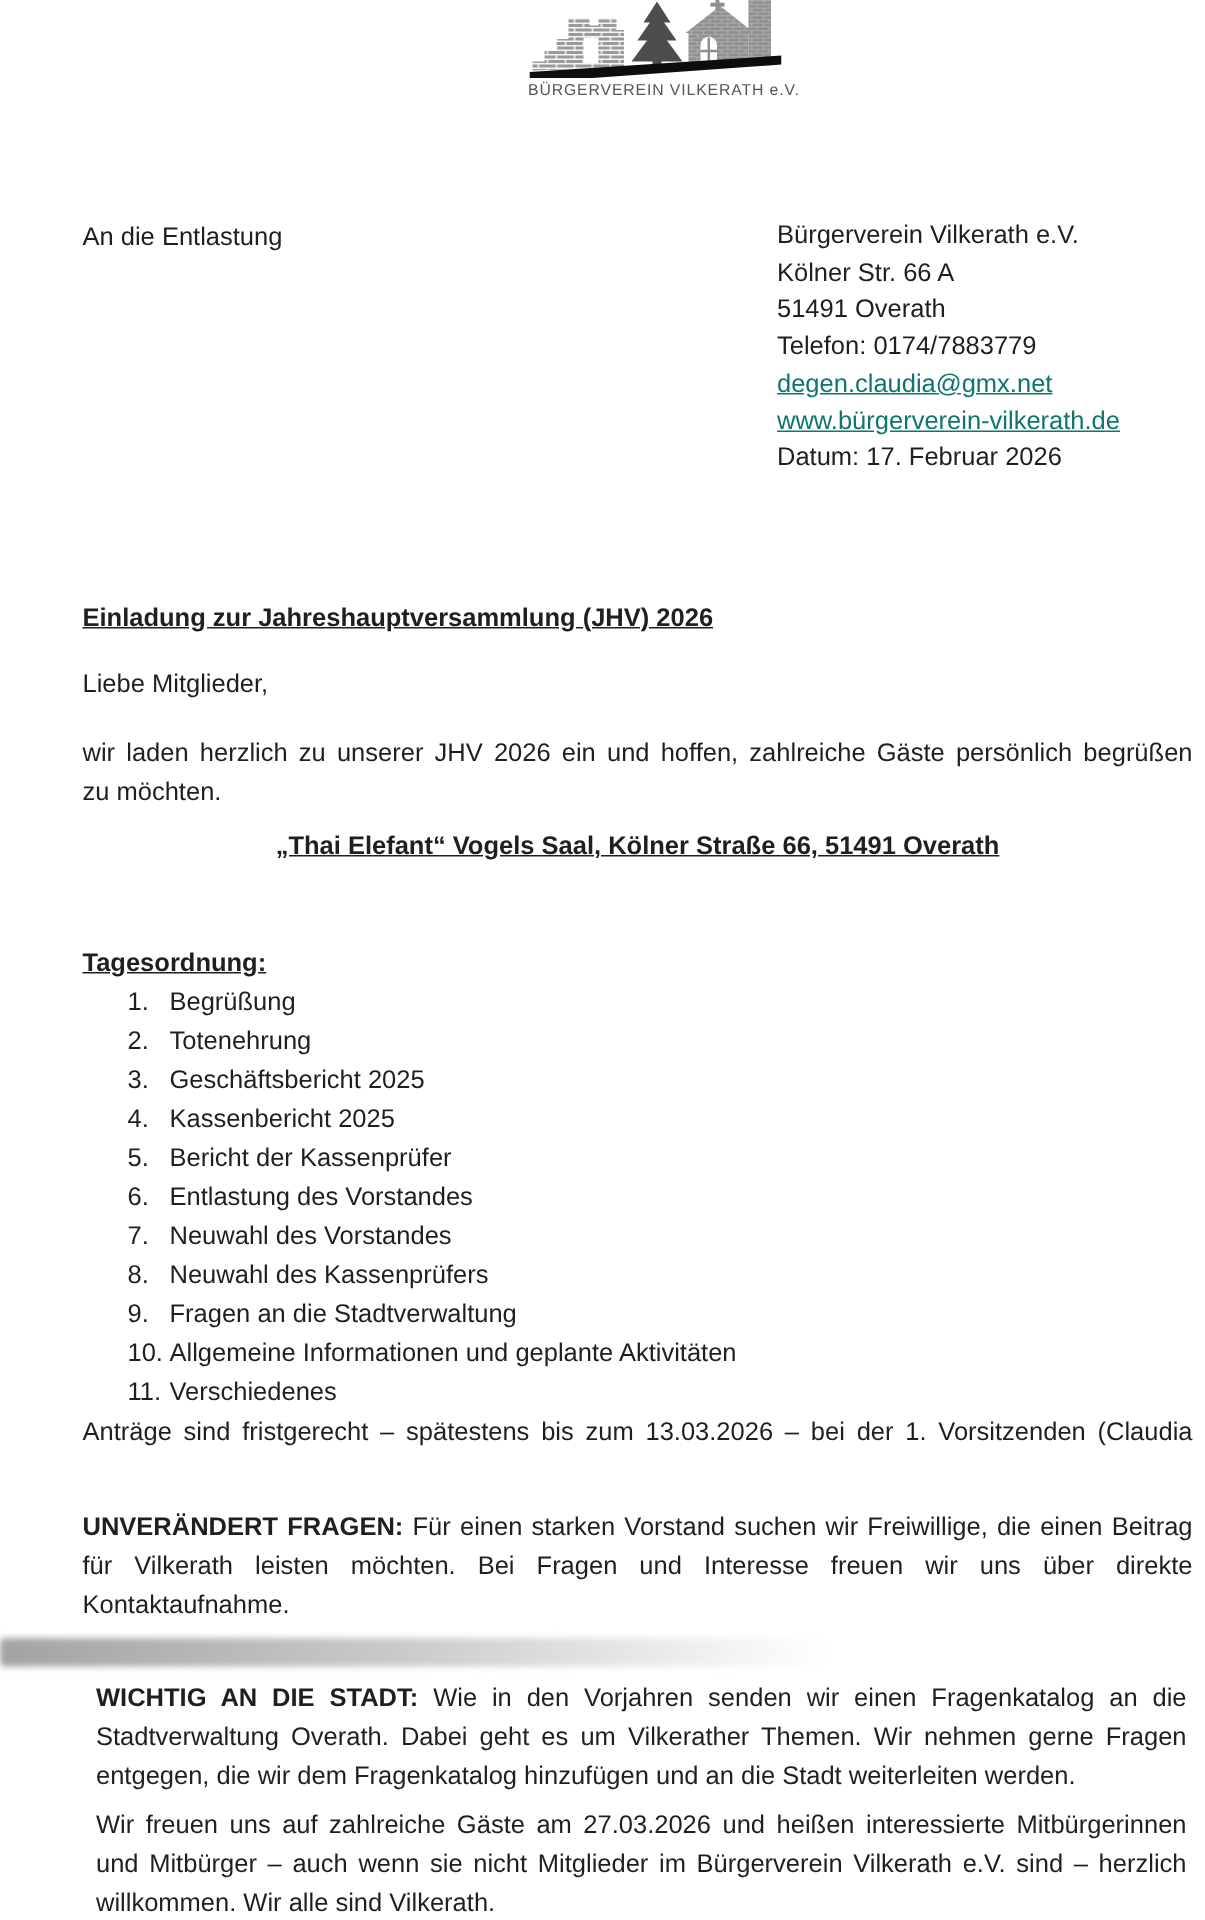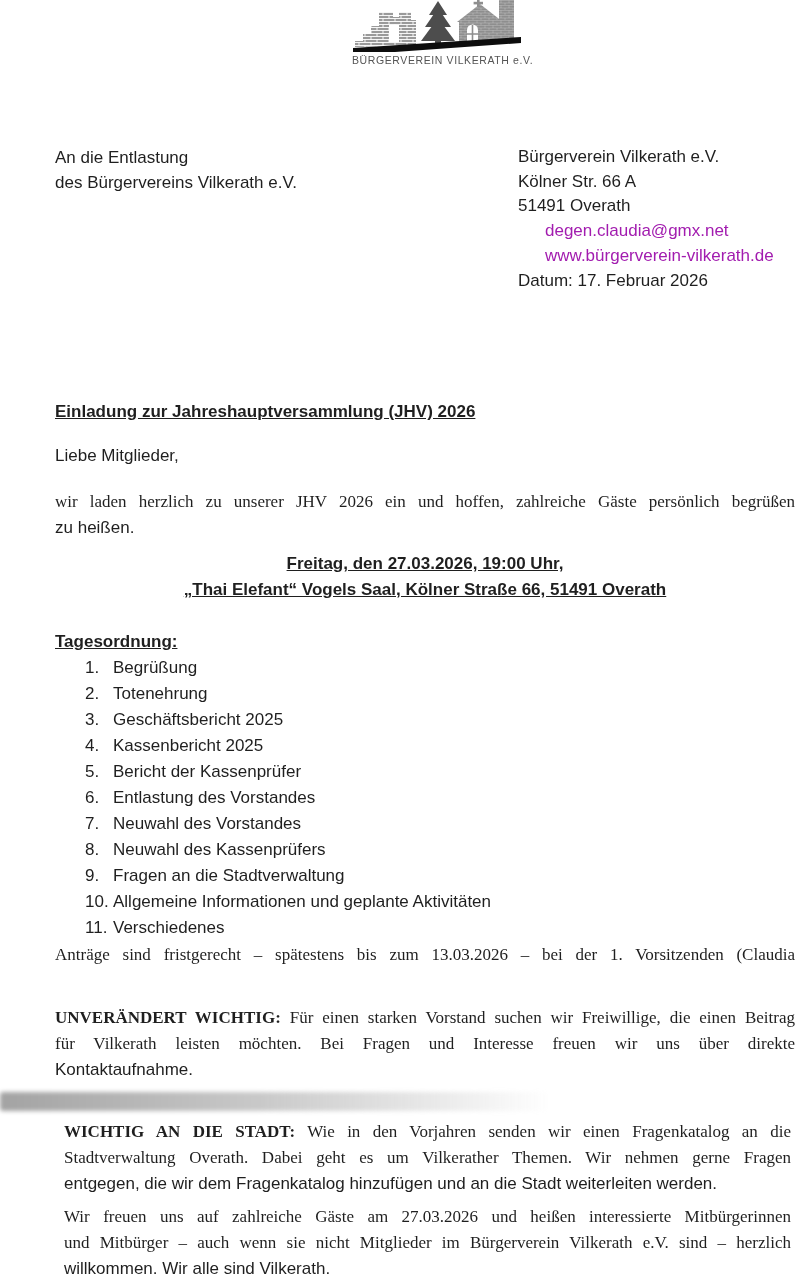--- a/index.html
+++ b/index.html
@@ -9,33 +9,33 @@
     background:#ffffff;
     font-family:"Liberation Sans","DejaVu Sans",sans-serif;
     font-size:17px;
     color:#1f1f1f;
     overflow:hidden;
     border-radius:17px;
   }
   .abs{position:absolute;}
   .lh{line-height:26px;}
   .bold{font-weight:700;text-decoration:underline;}
-  .jline{text-align:justify;text-align-last:justify;font-family:Liberation Serif, serif;}
+  .jline{text-align:justify;text-align-last:justify;}
   .center{text-align:center;}
   
   .logo{left:352px;top:0;width:170px;text-align:center;}
   .logo svg{display:block;margin:0 auto;}
   .logo-caption{
     margin-top:2px;font-size:10.5px;letter-spacing:.6px;
     color:#555;white-space:nowrap;
   }
   
   .recipient{left:55px;top:145px;line-height:25px;}
   .sender{left:518px;top:145px;line-height:24.7px;}
-  .sender a{color:#a21caf;cursor:pointer;margin-left:27px;}
+  .sender a{color:#0f766e;text-decoration:underline;cursor:pointer;}
   
   .subject{left:55px;top:402px;}
   .salutation{left:55px;top:446px;text-align:right;}
   .intro{left:55px;top:489px;width:740px;}
   .event{left:55px;top:551px;width:740px;}
   .agenda-title{left:55px;top:632px;}
   .agenda{left:85px;top:655px;width:690px;}
   .agenda-row{display:flex;line-height:26px;}
   .agenda-num{flex:0 0 28px;}
   .deadline{left:55px;top:942px;width:740px;}
@@ -92,43 +92,42 @@
         <path d="M119.5,25 V43 M114,34 H125" stroke="#8e8e8e" stroke-width="1.6" fill="none"></path>
       </g>
 
       <polygon points="0,48 168,37 168,43 0,55" fill="#0d0d0d"></polygon>
     </svg>
     <div class="logo-caption">BÜRGERVEREIN VILKERATH e.V.</div>
   </div>
 
   <div class="abs recipient">
     <div>An die Entlastung</div>
-    <div>des Bürgervereins Vilkerath e.V.</div>
   </div>
 
   <div class="abs sender">
     <div>Bürgerverein Vilkerath e.V.</div>
     <div>Kölner Str. 66 A</div>
     <div>51491 Overath</div>
+    <div>Telefon: 0174/7883779</div>
     <div><a>degen.claudia@gmx.net</a></div>
     <div><a>www.bürgerverein-vilkerath.de</a></div>
     <div>Datum: 17. Februar 2026</div>
   </div>
 
   <div class="abs subject bold">Einladung zur Jahreshauptversammlung (JHV) 2026</div>
 
   <div class="abs salutation">Liebe Mitglieder,</div>
 
   <div class="abs intro lh">
     <div class="jline">wir laden herzlich zu unserer JHV 2026 ein und hoffen, zahlreiche Gäste persönlich begrüßen</div>
-    <div>zu heißen.</div>
+    <div>zu möchten.</div>
   </div>
 
   <div class="abs event lh bold center">
-    <div>Freitag, den 27.03.2026, 19:00 Uhr,</div>
     <div>„Thai Elefant“ Vogels Saal, Kölner Straße 66, 51491 Overath</div>
   </div>
 
   <div class="abs agenda-title bold">Tagesordnung:</div>
   <div class="abs agenda">
     <div class="agenda-row">
         <span class="agenda-num">1.</span>
         <span>Begrüßung</span>
       </div>
     <div class="agenda-row">
@@ -171,21 +170,21 @@
         <span class="agenda-num">11.</span>
         <span>Verschiedenes</span>
       </div>
   </div>
 
   <div class="abs deadline lh">
     <div class="jline">Anträge sind fristgerecht – spätestens bis zum 13.03.2026 – bei der 1. Vorsitzenden (Claudia</div>
   </div>
 
   <div class="abs important lh">
-    <div class="jline"><b>UNVERÄNDERT WICHTIG:</b> <span>Für einen starken Vorstand suchen wir Freiwillige, die einen Beitrag</span></div>
+    <div class="jline"><b>UNVERÄNDERT FRAGEN:</b> <span>Für einen starken Vorstand suchen wir Freiwillige, die einen Beitrag</span></div>
     <div class="jline">für Vilkerath leisten möchten. Bei Fragen und Interesse freuen wir uns über direkte</div>
     <div>Kontaktaufnahme.</div>
   </div>
 
   <div class="abs scan-shadow"></div>
 
   <div class="abs stadt lh">
     <div class="jline"><b>WICHTIG AN DIE STADT:</b> <span>Wie in den Vorjahren senden wir einen Fragenkatalog an die</span></div>
     <div class="jline">Stadtverwaltung Overath. Dabei geht es um Vilkerather Themen. Wir nehmen gerne Fragen</div>
     <div>entgegen, die wir dem Fragenkatalog hinzufügen und an die Stadt weiterleiten werden.</div>

